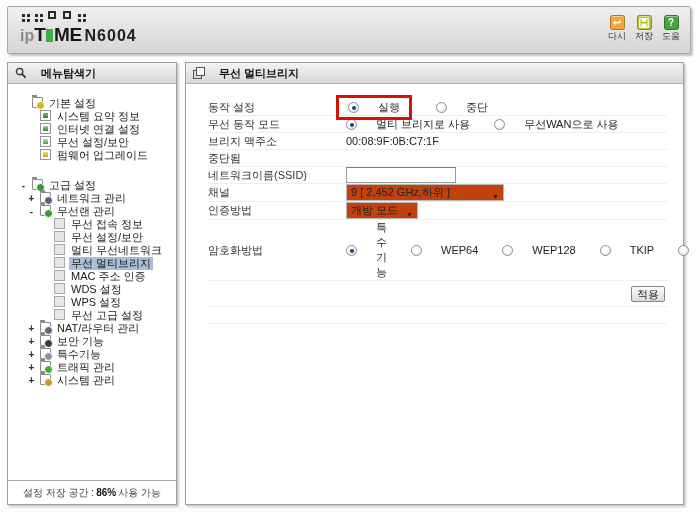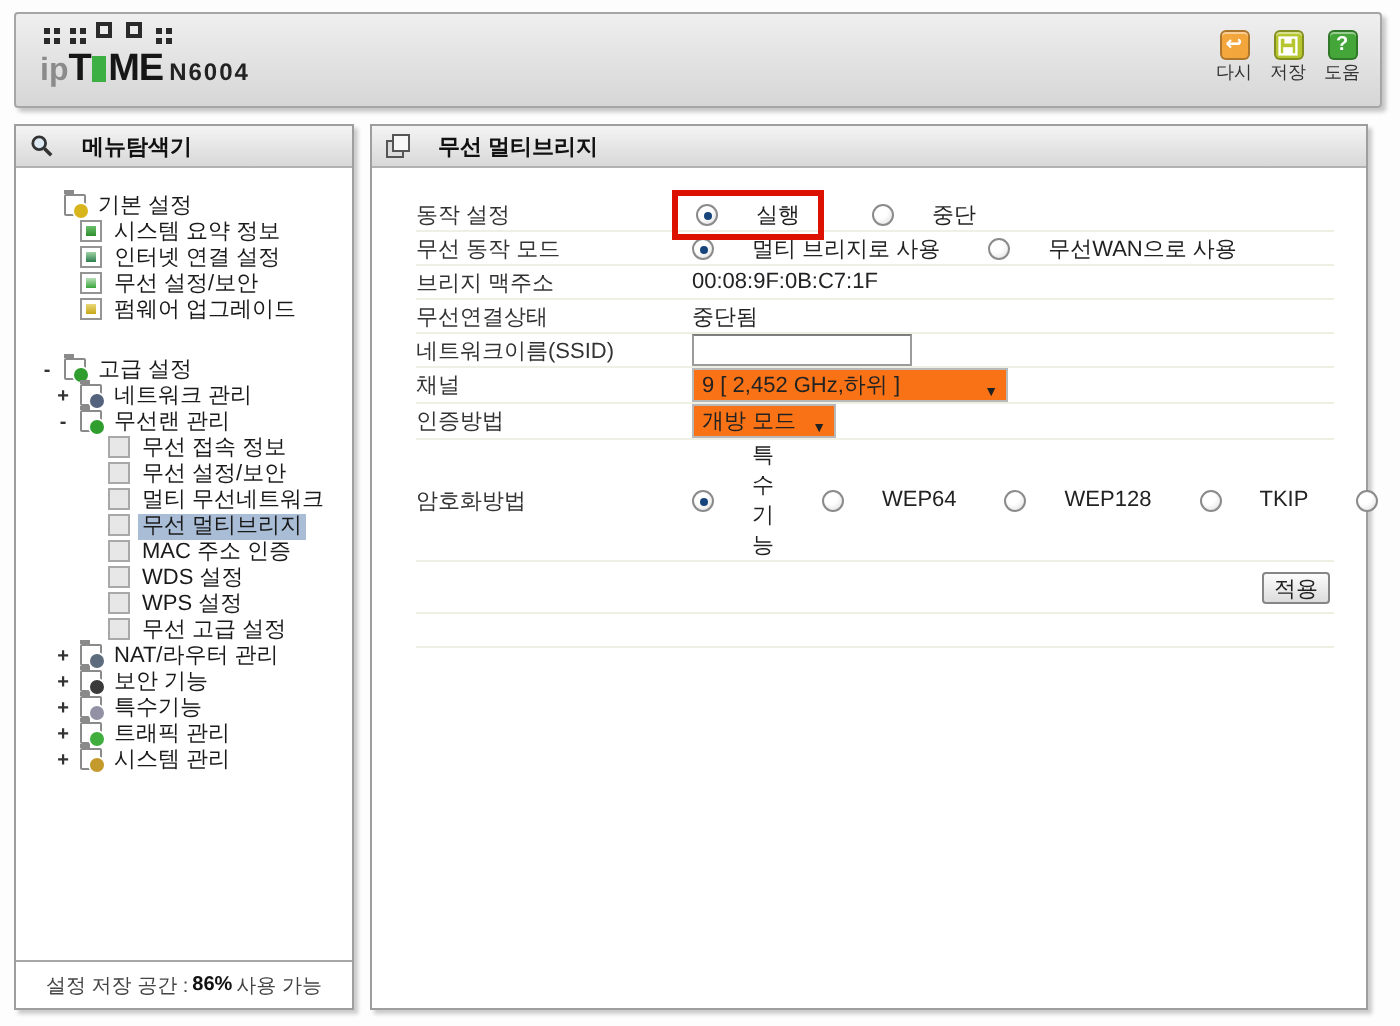--- a/index.html
+++ b/index.html
@@ -16,21 +16,21 @@
     box-shadow:2px 2px 2px rgba(0,0,0,.22);
   }
   .logo { position:absolute; left:12px; top:0; }
   .dots { display:flex; align-items:center; height:10px; margin:3px 0 1px 2px; }
   .dotgrp { width:3px; height:3px; background:#2a2a2a; box-shadow:5px 0 #2a2a2a,0 5px #2a2a2a,5px 5px #2a2a2a; margin-right:10px; }
   .sqgrp { width:8px; height:8px; border:2px solid #2a2a2a; margin-right:7px; }
   .brand-line { display:flex; align-items:baseline; margin-top:4px; }
   .b-ip { color:#8b8b8b; font-size:16px; font-weight:bold; }
   .b-t,.b-me { color:#161616; font-size:19px; font-weight:900; letter-spacing:-0.5px; }
   .b-i { background:#3cb043; color:#3cb043; font-size:17px; font-weight:900; line-height:13px; padding:0 1px; margin:0 1px; }
-  .b-model { color:#222; font-size:12px; font-weight:bold; margin-left:3px; letter-spacing:1px; }
+  .b-model { color:#222; font-size:16px; font-weight:bold; margin-left:3px; letter-spacing:1px; }
   .header-actions { position:absolute; right:10px; top:8px; display:flex; gap:9px; }
   .haction { display:flex; flex-direction:column; align-items:center; gap:2px; cursor:pointer; }
   .hicon {
     width:15px; height:15px; border-radius:3px; display:flex; align-items:center; justify-content:center;
     color:#fff; font-size:10px; font-weight:bold; border:1px solid rgba(0,0,0,.28);
     box-shadow:inset 0 1px 0 rgba(255,255,255,.45);
   }
   .hlabel { font-size:9px; color:#333; line-height:9px; }
   
   .sidebar {
@@ -91,21 +91,21 @@
   .radio.checked::after { content:''; position:absolute; left:3px; top:3px; width:4px; height:4px; border-radius:50%; background:#16457c; }
   .hl-box { display:inline-flex; align-items:center; border:3px solid #dd1100; padding:2px 9px; margin:-6px 24px -6px -10px; position:relative; z-index:2; }
   .hl-box .radio-opt { margin:0; }
   .hl-box-btn { padding:4px 7px; margin:-8px 0 -8px 5px; }
   .static-val { color:#222; }
   .text-input { width:110px; height:16px; border:1px solid #9b9b9b; border-top-color:#7e7e7e; background:#fff; font-size:11px; font-family:inherit; padding:0 3px; }
   .btn {
     font-family:inherit; font-size:11px; color:#222; height:18px; padding:0 12px;
     background:linear-gradient(#fcfcfc,#dcdcdc); border:1px solid #868686; border-radius:2px; cursor:pointer; white-space:nowrap;
   }
-  .select { height:17px; border:1px solid #b8b8b8; background:#f97316; display:inline-flex; align-items:flex-end; padding:0 4px; font-size:11px; cursor:pointer; }
+  .select { height:17px; border:1px solid #b8b8b8; background:#c2410c; display:inline-flex; align-items:flex-end; padding:0 4px; font-size:11px; cursor:pointer; }
   .sel-text { white-space:nowrap; }
   .sel-arrow { margin-left:auto; font-size:7px; color:#222; padding-left:6px; }
   .apply-row { display:flex; justify-content:flex-end; align-items:center; height:26px; border-bottom:1px solid #f0efe3; padding-right:2px; }
   .apply-row .btn { height:16px; padding:0 5px; }
   .end-gap { height:17px; border-bottom:1px solid #f0efe3; }
 </style>
 </head>
 <body>
 
 <div id="app">
@@ -296,21 +296,20 @@
               </span>
             </div>
           </div>
           <div class="form-row">
             <div class="row-label">브리지 맥주소</div>
             <div class="row-value">
               <span class="static-val">00:08:9F:0B:C7:1F</span>
             </div>
           </div>
           <div class="form-row">
-            <div class="row-label">무선연결상태</div>
             <div class="row-value">
               <span class="static-val">중단됨</span>
             </div>
           </div>
           <div class="form-row">
             <div class="row-label">네트워크이름(SSID)</div>
             <div class="row-value">
               <input class="text-input" style="">
             </div>
           </div>

